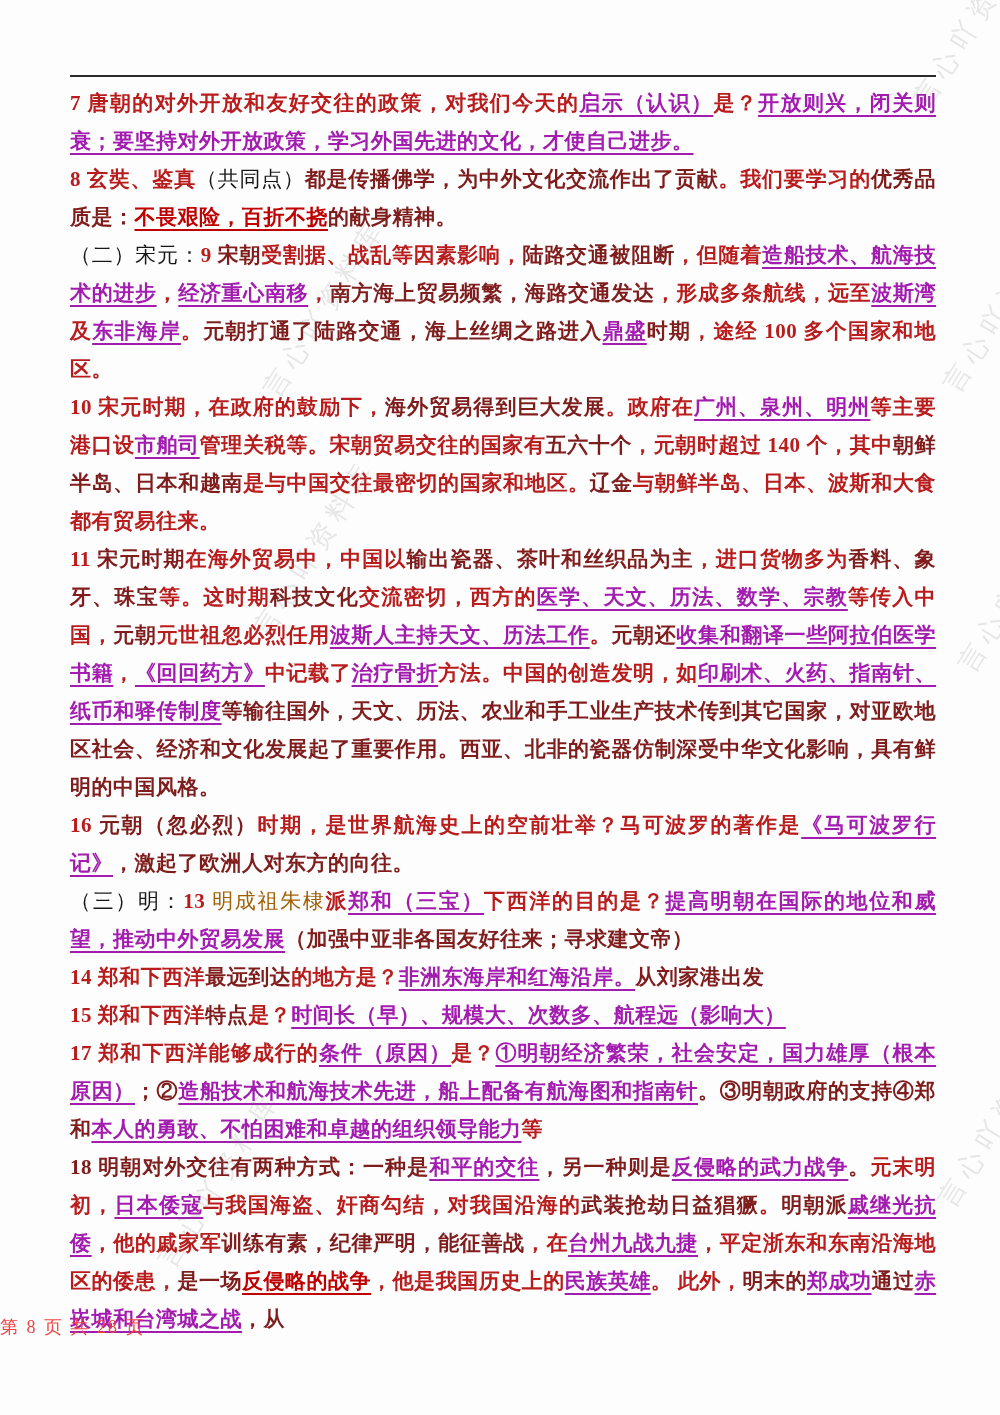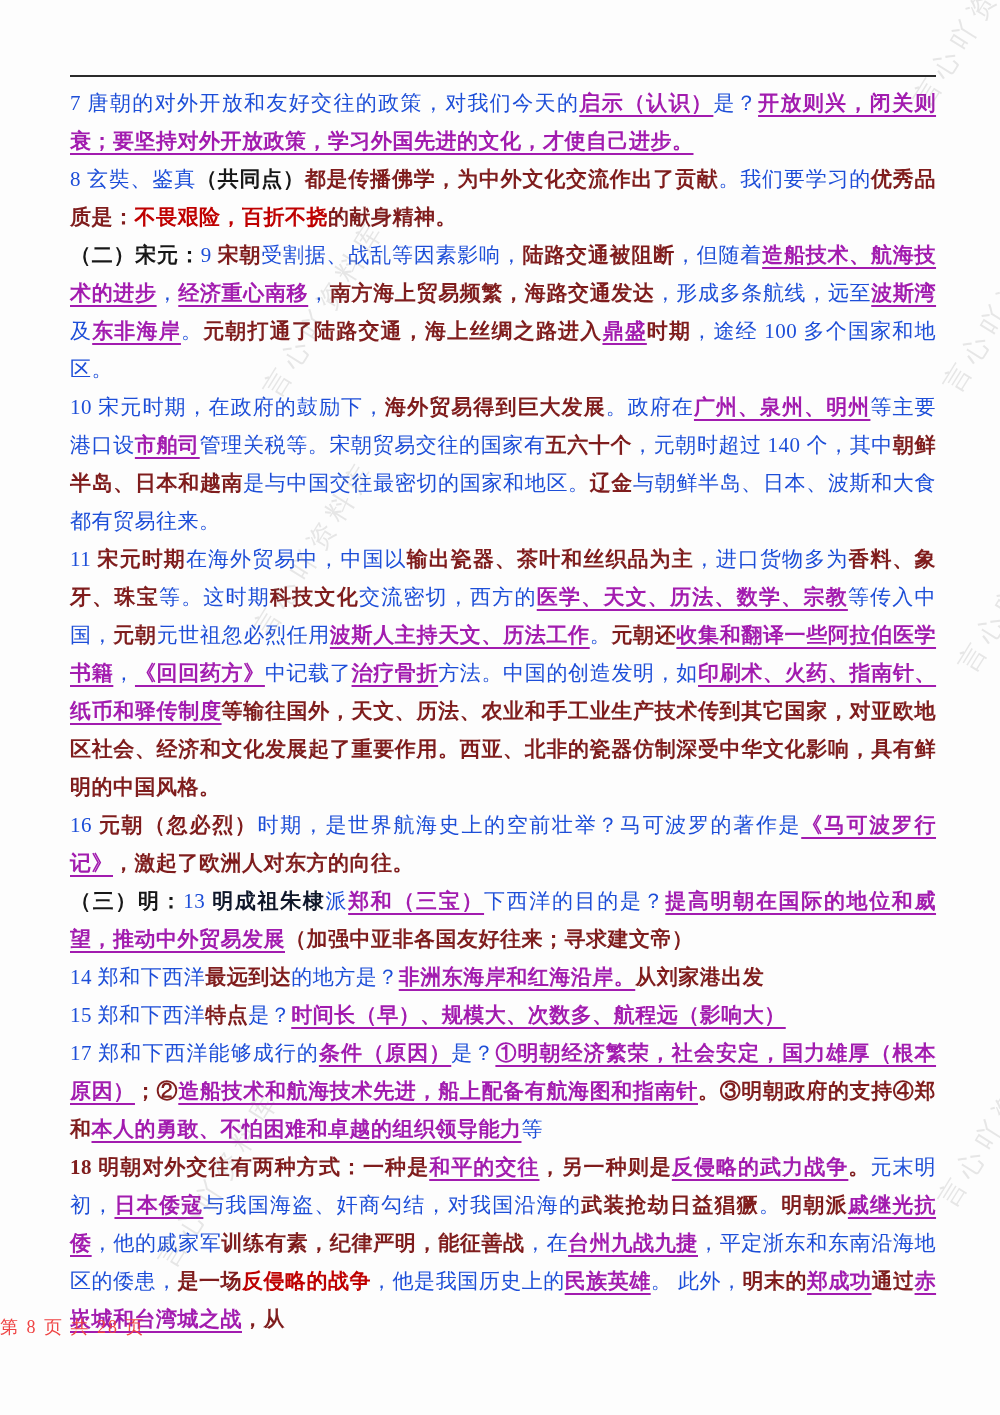--- a/index.html
+++ b/index.html
@@ -21,26 +21,26 @@
     padding-top:7px;
     text-align:justify;
   }
   p.para{
     margin:0;
     font-size:21px;
     line-height:38px;
     letter-spacing:0.5px;
     word-break:break-all;
   }
-  .run-k { color:#1d4ed8; font-weight:400; }
-  .run-kb{ color:#171717; font-weight:700; }
+  .run-k { color:#b91c1c; font-weight:700; }
+  .run-kb{ color:#171717; font-weight:400; }
   .run-r { color:#7f1d1d; font-weight:700; }
-  .run-ru{ color:#bf0000; font-weight:700; text-underline-offset:5px; text-decoration-thickness:2px;margin-top:44px; }
+  .run-ru{ color:#bf0000; font-weight:700; text-decoration:underline; text-underline-offset:5px; text-decoration-thickness:2px;margin-top:44px; }
   .run-b { color:#a21caf; font-weight:700; text-decoration:underline; text-underline-offset:5px; text-decoration-thickness:2px; }
-  .run-o { color:#0f172a; font-weight:700; }
+  .run-o { color:#a16207; font-weight:400; }
   .footer{
     position:absolute;
     left:0; right:0; bottom:76px;
     text-align:left;
     font-size:18px;
     color:#ef4444;
     letter-spacing:2px;
   }
   .wm{
     position:absolute;

